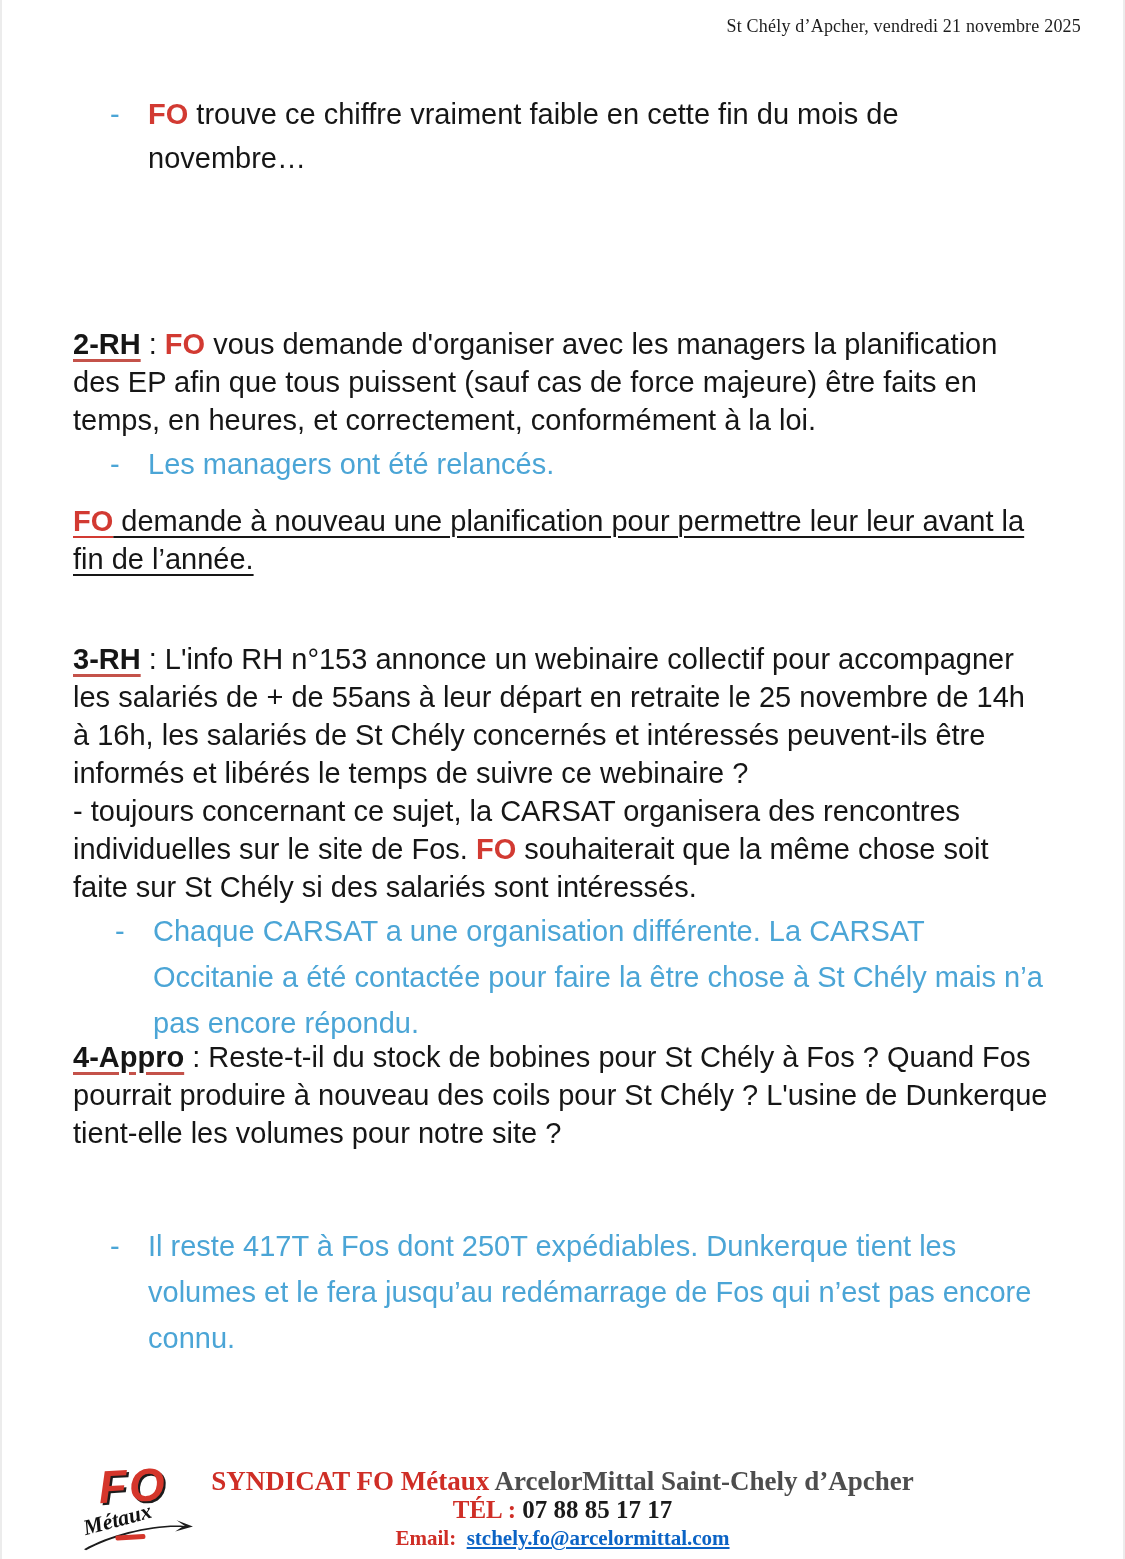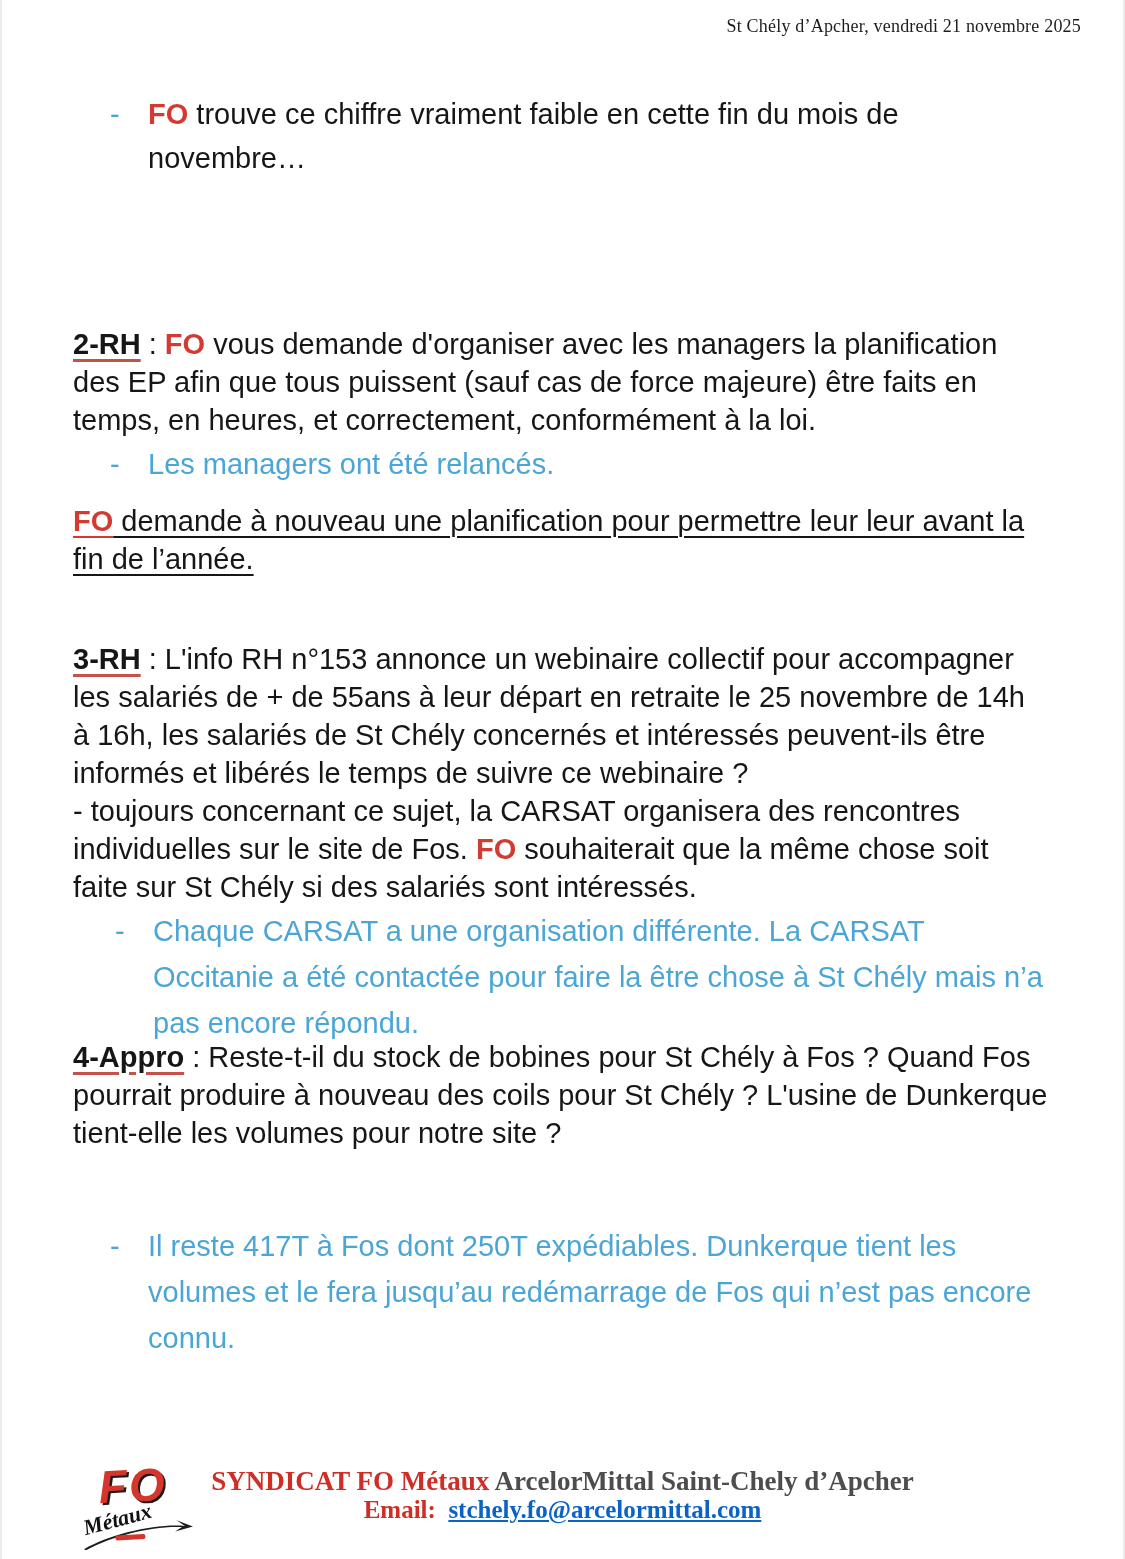--- a/index.html
+++ b/index.html
@@ -52,21 +52,21 @@
   .u { text-decoration: underline; text-decoration-thickness: 2px; text-underline-offset: 5px; }
 
   .footer-text {
     position: absolute; top: 1468px; left: 0; width: 1125px;
     text-align: center;
     font-family: "Liberation Serif", serif;
     font-weight: bold;
   }
   .footer-line1 { font-size: 27px; line-height: 27px; }
   .footer-line2 { font-size: 25px; line-height: 26px; margin-top: 2px; }
-  .footer-line3 { font-size: 25px; line-height: 26px; margin-top: 2px; }
+  .footer-line3 { font-size: 21px; line-height: 26px; margin-top: 2px; }
   .footer-red { color: #cf2e26; }
   .footer-gray { color: #4d4d4d; }
   .footer-black { color: #1a1a1a; }
   .email-link { color: #0b63c5; text-decoration: underline; font-weight: bold; }
 
   .logo {
     position: absolute; left: 80px; top: 1462px; width: 130px; height: 95px;
     transform: rotate(-3deg);
   }
   .logo-fo {
@@ -135,14 +135,15 @@
   <div class="logo-fo">FO</div>
   <svg class="logo-swoosh" width="130" height="30" viewBox="0 0 130 30">
     <path d="M2 26 C 30 12, 75 4, 104 8 L 96 2 L 112 9 L 94 13 L 101 9 C 72 6, 32 14, 4 27 Z" fill="#1c1c1c"></path>
   </svg>
   <div class="logo-metaux">Métaux</div>
   <div class="logo-accent"></div>
 </div>
 
 <div class="footer-text">
   <div class="footer-line1"><span class="footer-red">SYNDICAT FO Métaux</span><span class="footer-gray"> ArcelorMittal Saint-Chely d’Apcher</span></div>
+  <div class="footer-line2"><span class="footer-red">TÉL :</span><span class="footer-black"> 07 88 85 17 17</span></div>
   <div class="footer-line3"><span class="footer-red">Email:</span>&nbsp; <a class="email-link">stchely.fo@arcelormittal.com</a></div>
 </div>
 
 </body></html>

